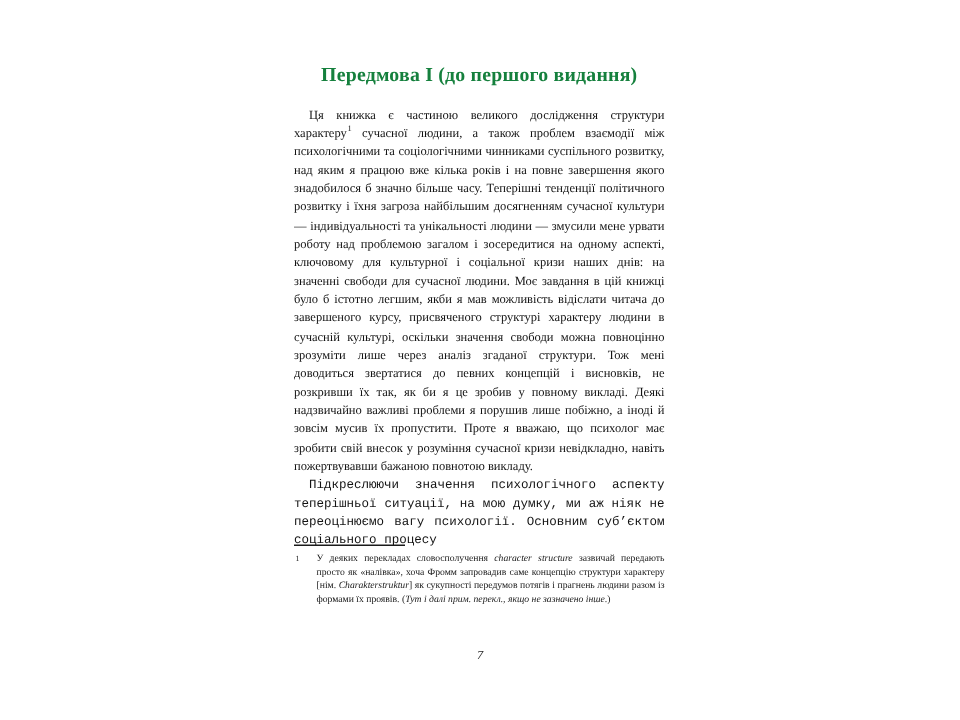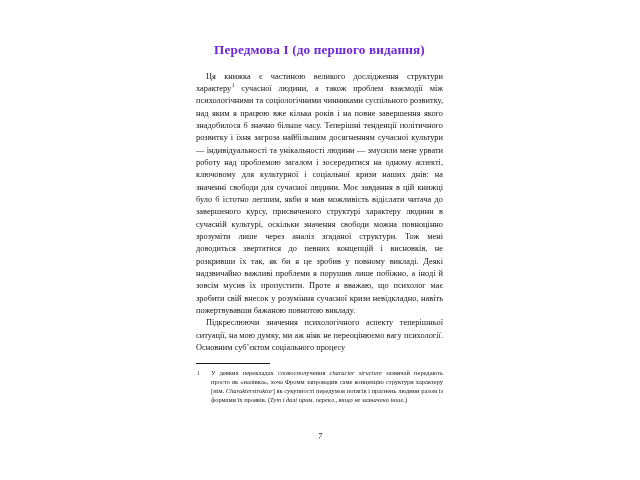--- a/index.html
+++ b/index.html
@@ -30,36 +30,37 @@
     width: 247px;
   }
 
   .chapter-title {
     font-size: 13.2px;
     font-weight: bold;
     text-align: center;
     letter-spacing: 0.15px;
     margin: 0 0 12px 0;
     line-height: 1.25;
-    color: #6d28d9;
+    color: #15803d;
   }
 
   .body-text {
     font-size: 8.35px;
     line-height: 12.35px;
     text-align: justify;
     text-justify: inter-word;
     margin: 0;
     color: #131313;
     hyphens: manual;
     -webkit-hyphens: manual;
   }
 
   .body-text + .body-text {
     margin-top: 0;
+    font-family: Liberation Mono, monospace;
   }
 
   .indent {
     text-indent: 10px;
   }
 
   sup.fn-ref {
     font-size: 5.6px;
     vertical-align: super;
     line-height: 0;

